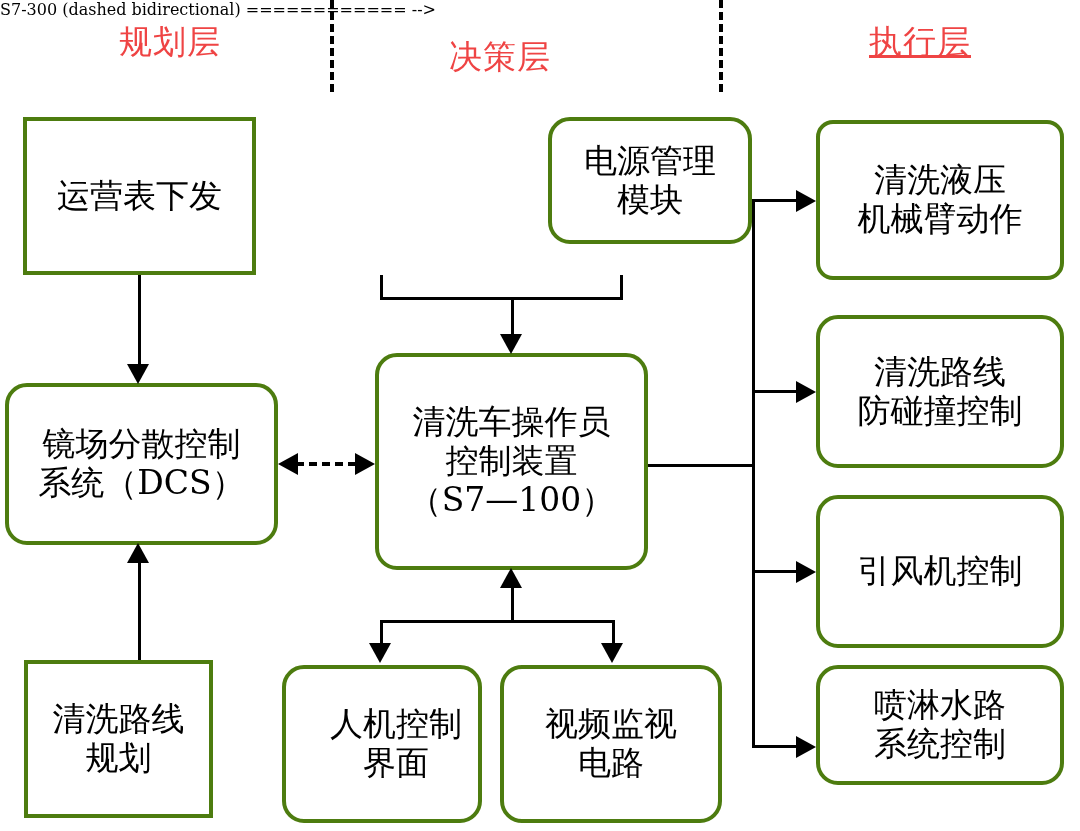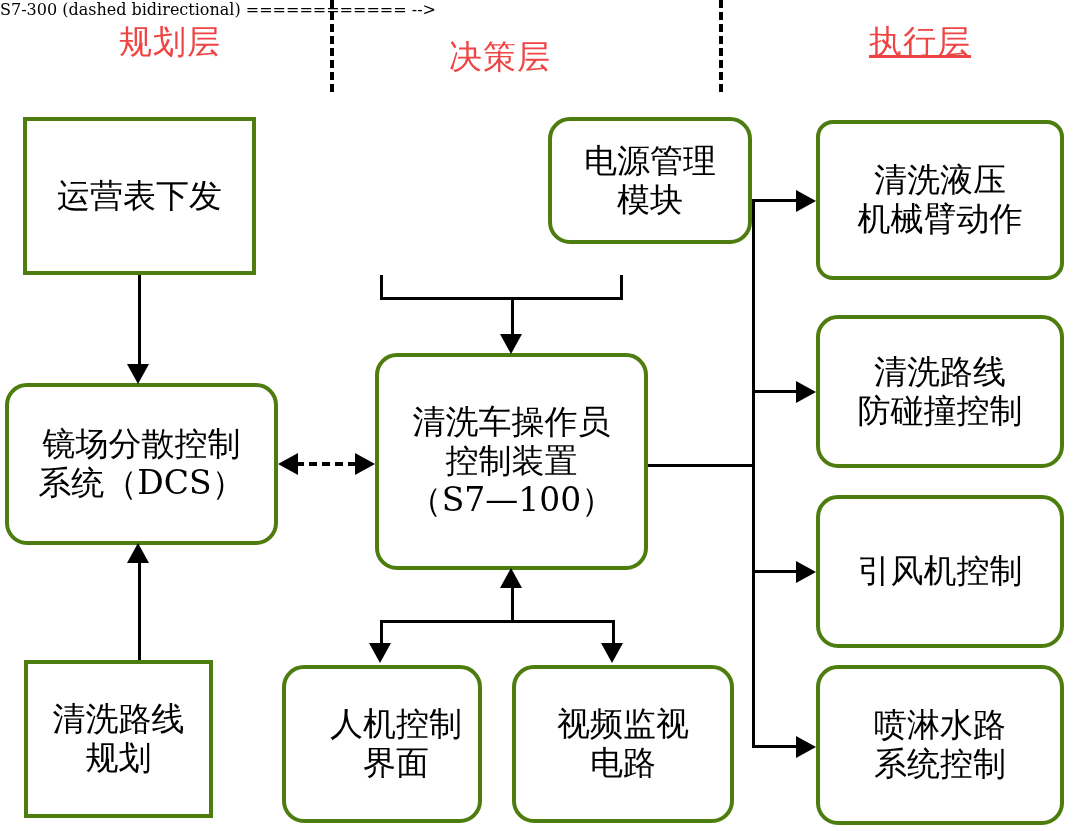--- a/index.html
+++ b/index.html
@@ -126,33 +126,33 @@
   <div class="node rounded" style="left:548px; top:117px; width:204px; height:127px;">电源管理
 模块</div>
 
   <div class="node rounded" style="left:375px; top:353px; width:273px; height:217px;">清洗车操作员
 控制装置
 （S7—100）</div>
 
   <div class="node rounded" style="left:282px; top:665px; width:200px; height:158px;padding-left:32px;">人机控制
 界面</div>
 
-  <div class="node rounded" style="left:512px; top:665px; width:222px; height:158px;font-family:Liberation Serif, serif;">视频监视
+  <div class="node rounded" style="left:500px; top:665px; width:222px; height:158px;font-family:Liberation Serif, serif;">视频监视
 电路</div>
 
   
   <div class="node rounded" style="left:816px; top:120px; width:248px; height:160px;border-radius:17px;">清洗液压
 机械臂动作</div>
 
   <div class="node rounded" style="left:816px; top:315px; width:248px; height:153px;">清洗路线
 防碰撞控制</div>
 
   <div class="node rounded" style="left:816px; top:495px; width:248px; height:153px;">引风机控制</div>
 
-  <div class="node rounded" style="left:816px; top:665px; width:248px; height:160px;">喷淋水路
+  <div class="node rounded" style="left:816px; top:665px; width:248px; height:120px;">喷淋水路
 系统控制</div>
 
   
   <div class="line-v" style="left:138px; top:275px; height:92px;"></div>
   <div class="arrow down" style="left:127px; top:364px;"></div>
 
   
   <div class="line-v" style="left:138px; top:562px; height:98px;"></div>
   <div class="arrow up" style="left:127px; top:543px;"></div>
 

